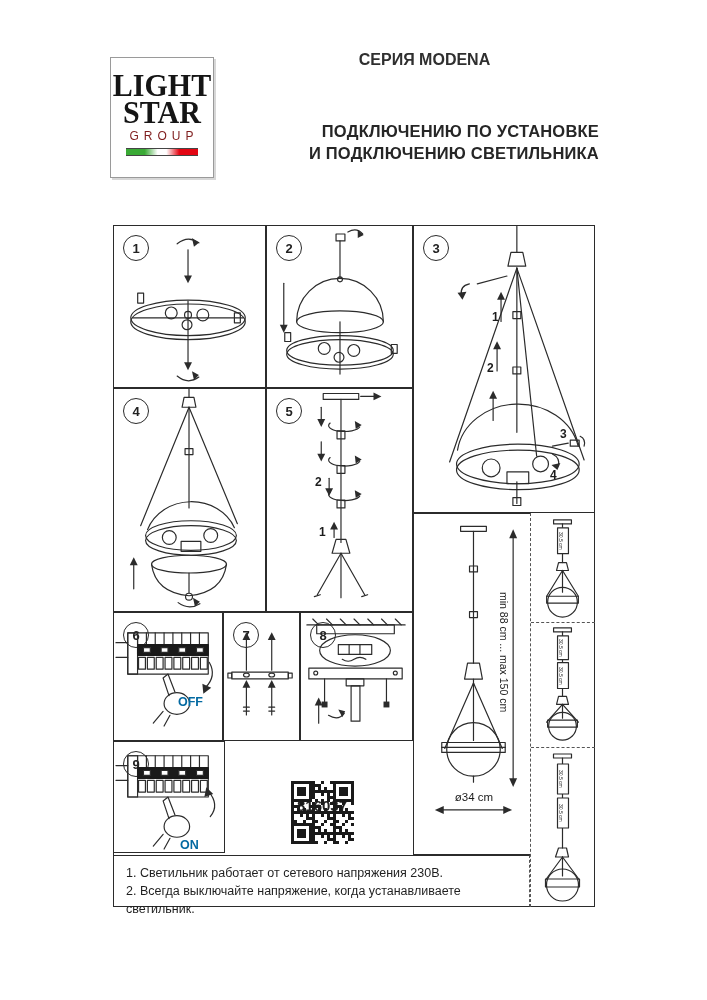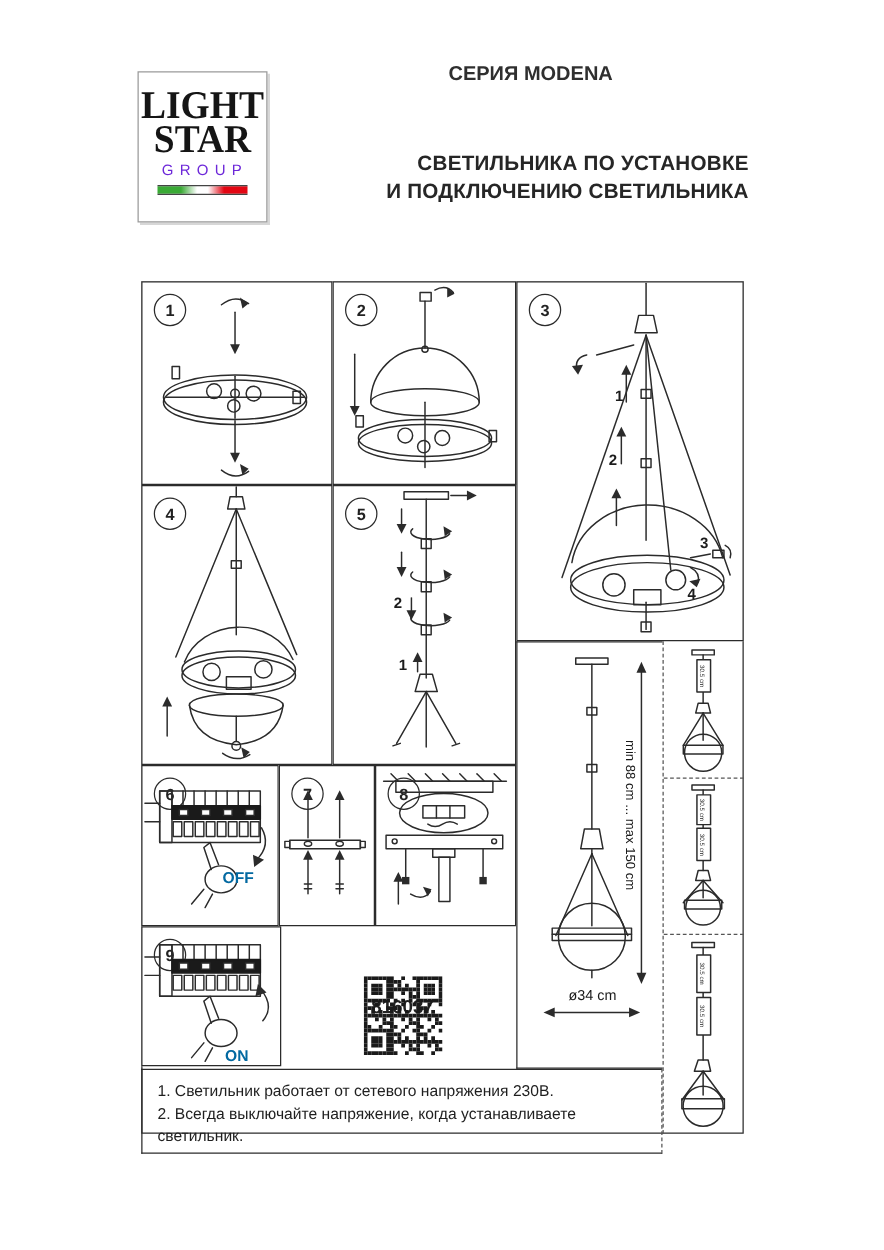--- a/index.html
+++ b/index.html
@@ -5,21 +5,21 @@
   html,body{margin:0;padding:0;background:#e8e8e8;}
   .page{position:relative;width:707px;height:1000px;background:#ffffff;overflow:hidden;
         font-family:"Liberation Sans",sans-serif;color:#2b2b2b;}
   *{box-sizing:border-box;}
 
   
   .logo-box{position:absolute;left:110px;top:57px;width:104px;height:121px;background:#fff;
             border:1px solid #9a9a9a;box-shadow:2px 2px 0 #d7d7d7;text-align:center;padding-top:13px;}
   .logo-word{font-family:"Liberation Serif",serif;font-weight:bold;font-size:30px;line-height:27px;
              color:#151515;letter-spacing:0px;transform:scaleY(1.05);}
-  .logo-group{font-size:12px;letter-spacing:5px;color:#6d28d9;margin-top:4px;margin-left:4px;}
+  .logo-group{font-size:12px;letter-spacing:5px;color:#7f1d1d;margin-top:4px;margin-left:4px;}
   .logo-flag{margin:5px auto 0;width:72px;height:8px;border-top:1px solid #444;border-bottom:1px solid #444;
              background:linear-gradient(to right,#3aaa35 0%,#3aaa35 26%,#ffffff 44%,#ffffff 56%,#e30613 74%,#e30613 100%);}
   .hdr-right{position:absolute;top:49px;left:250px;right:108px;text-align:center;
              font-weight:bold;font-size:16px;line-height:22px;color:#2f2f2f;}
   .hdr-title{position:absolute;top:120px;left:200px;right:108px;text-align:right;
              font-weight:bold;font-size:16.5px;line-height:22px;color:#262626;letter-spacing:.2px;}
 
   
   .frame{position:absolute;left:113px;top:225px;width:482px;height:682px;border:1.4px solid #2b2b2b;}
   .panel{position:absolute;border:1.3px solid #2b2b2b;background:#fff;}
@@ -43,41 +43,41 @@
   .minmax-label{position:absolute;left:84px;top:78px;height:160px;writing-mode:vertical-rl;
                 font-size:10.5px;color:#1a1a1a;white-space:nowrap;}
   .dia-label{position:absolute;left:22px;top:277px;width:76px;text-align:center;font-size:11.5px;color:#1a1a1a;}
 
   
   .qr-num{position:absolute;left:276px;top:755px;width:92px;text-align:center;
           font-size:15px;font-weight:bold;color:#222;margin-top:42px;}
   .qr-svg{position:absolute;left:291px;top:781px;}
 
   
-  .notes{position:absolute;left:113px;top:855px;width:417px;height:68px;border:1.3px solid #2b2b2b;
+  .notes{position:absolute;left:113px;top:855px;width:417px;height:52px;border:1.3px solid #2b2b2b;
          border-right:1.2px dashed #555;padding:8px 0 0 12px;font-size:12.5px;line-height:18px;color:#1f1f1f;}
 </style>
 </head>
 <body>
 
 <div class="page">
 
   <div class="logo-box">
     <div class="logo-word">LIGHT</div>
     <div class="logo-word">STAR</div>
     <div class="logo-group">GROUP</div>
     <div class="logo-flag"></div>
   </div>
 
   <div class="hdr-right">
     <div>СЕРИЯ MODENA</div>
   </div>
 
   <div class="hdr-title">
-    <div>СВЕТИЛЬНИКА ПО УСТАНОВКЕ</div>
+    <div>ПОДКЛЮЧЕНИЮ ПО УСТАНОВКЕ</div>
     <div>И ПОДКЛЮЧЕНИЮ СВЕТИЛЬНИКА</div>
   </div>
 
   <div class="frame"></div>
 
   <div class="panel" style="left:113px;top:225px;width:153px;height:163px;">
     <div class="badge">1</div>
     <svg class="draw" viewBox="0 0 153 163">
       <path d="M64,18 q11,-9 22,-1"></path>
         <polygon class="fl" points="86,17 79,12 81,21"></polygon>

